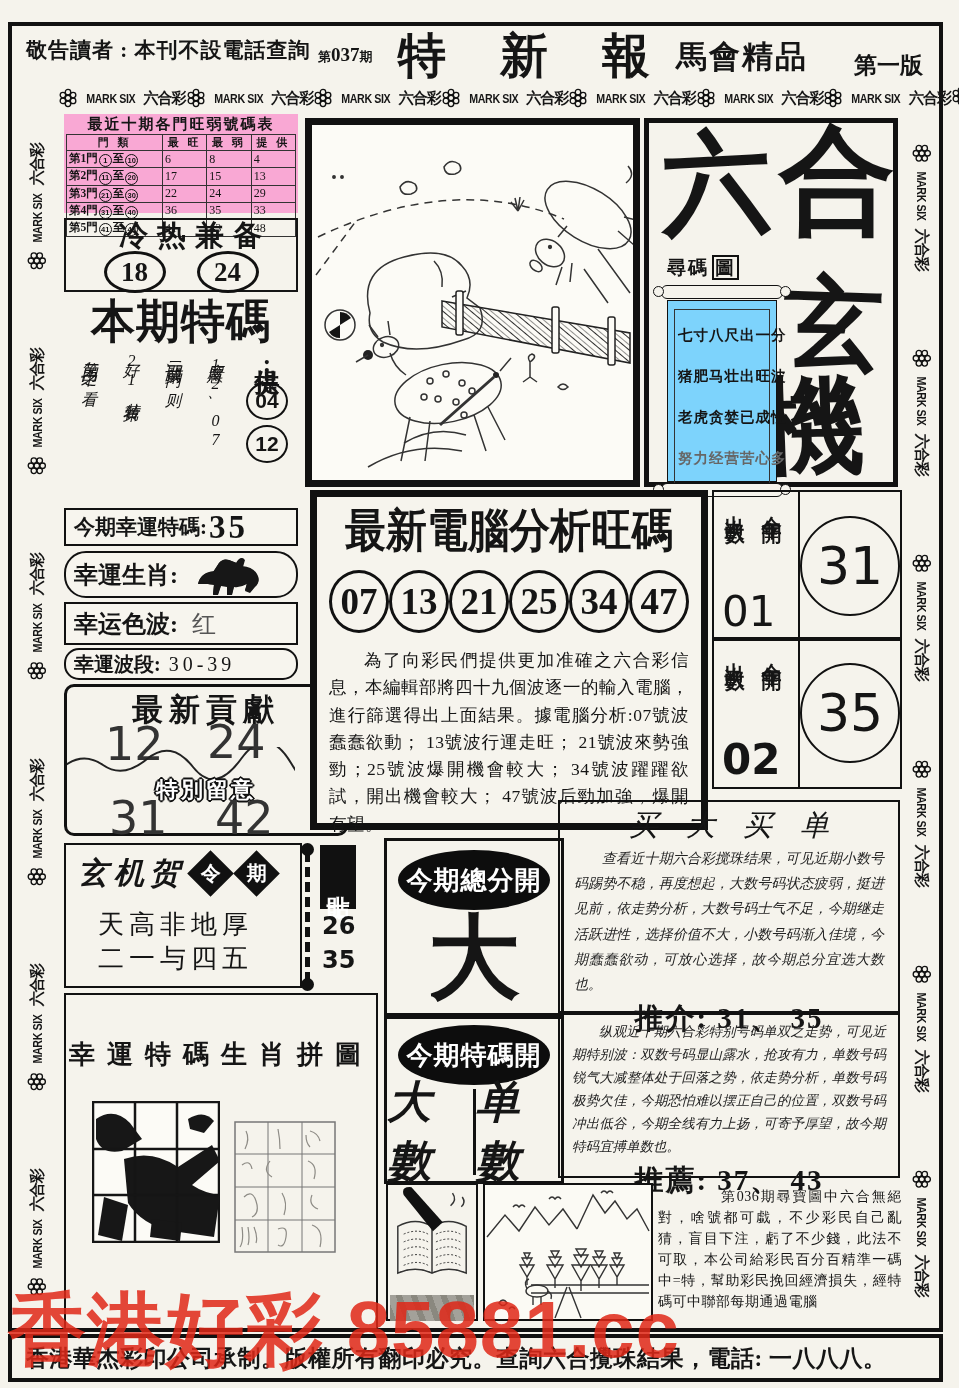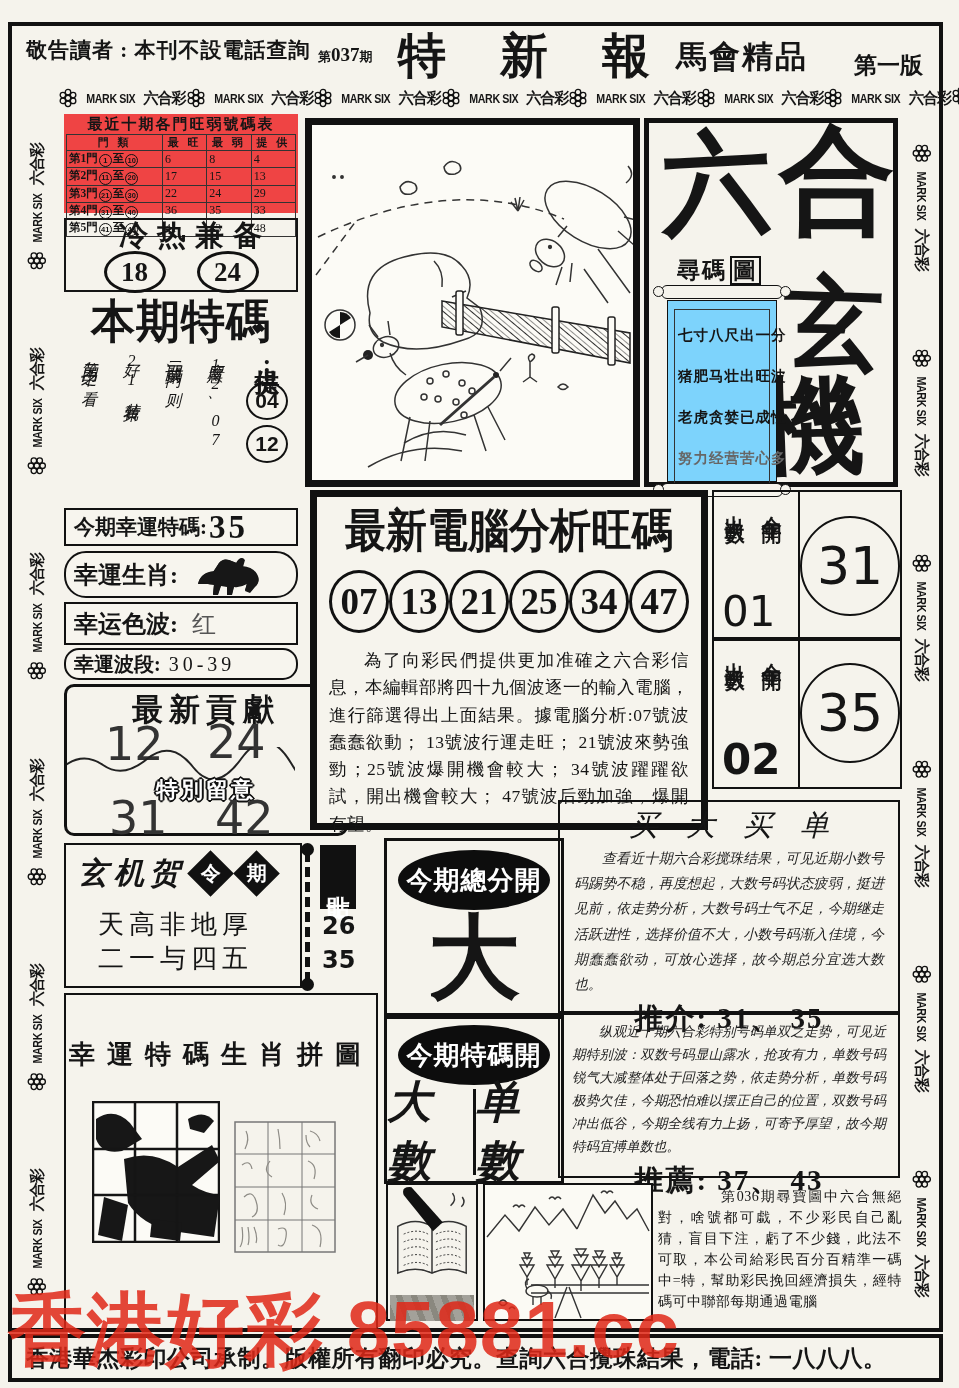--- a/index.html
+++ b/index.html
@@ -26,21 +26,21 @@
   #badge-row{left:58px;top:84px;width:848px;height:28px;display:flex;align-items:center;justify-content:space-between;}
   .badge{display:inline-flex;align-items:center;gap:3px;white-space:nowrap;}
   .b-en{font-family:"Liberation Sans","DejaVu Sans",sans-serif;font-weight:bold;font-size:13px;letter-spacing:-.5px;transform:scaleX(.82);}
   .b-cn{font-weight:900;font-size:15px;letter-spacing:-1px;}
   .strip{display:flex;flex-direction:column;justify-content:space-between;align-items:center;}
   #strip-left{left:14px;top:112px;width:46px;height:1216px;}
   #strip-right{left:899px;top:112px;width:46px;height:1216px;}
   .strip-item{height:190px;display:flex;align-items:center;justify-content:center;}
 
   
-  #hot-table{left:64px;top:114px;width:234px;height:99px;border-width:2px;padding:1px 2px;background:#ef4444;}
+  #hot-table{left:64px;top:114px;width:234px;height:99px;border-width:2px;padding:1px 2px;background:#f9a8d4;}
   #hot-table .tt{font-size:15px;font-weight:900;text-align:center;letter-spacing:2px;}
   #hot-table table{width:100%;border-collapse:collapse;font-size:11.5px;}
   #hot-table th{font-weight:600;letter-spacing:3px;font-size:11px;border:1px solid #333;padding:0;}
   #hot-table td{border:1px solid #333;padding:0 2px;height:13px;font-size:12px;}
   #hot-table td.gate{font-weight:bold;font-size:11.5px;white-space:nowrap;}
   .mini-circle{display:inline-flex;width:11px;height:11px;border:1px solid #111;border-radius:50%;
     font-size:7.5px;line-height:1;align-items:center;justify-content:center;margin:0 1px;vertical-align:-1px;
     font-family:"Liberation Sans","DejaVu Sans",sans-serif;font-weight:bold;}
 
   
@@ -97,21 +97,21 @@
   .tipnum{left:322px;font-size:24px;font-weight:bold;font-family:"DejaVu Sans",sans-serif;}
 
   
   #puzzle{left:64px;top:993px;width:314px;height:337px;border:2.5px solid #111;}
   #puzzle .tt{position:absolute;top:42px;width:100%;text-align:center;font-size:26px;font-weight:bold;letter-spacing:12px;}
 
   
   #scene{left:305px;top:118px;width:335px;height:369px;border:7px solid #111;background:#fcfbf6;}
   #mystic{left:644px;top:118px;width:254px;height:369px;border:5px solid #111;}
   .callig{position:absolute;font-weight:900;line-height:1;font-family:"Liberation Serif","DejaVu Serif",serif;}
-  #seal{position:absolute;left:28px;top:132px;font-size:23px;font-weight:900;letter-spacing:2px;text-align:right;}
+  #seal{position:absolute;left:18px;top:132px;font-size:19px;font-weight:900;letter-spacing:2px;text-align:right;}
   #seal .boxed{border:2px solid #111;padding:0 1px;margin-left:3px;}
   #scroll{position:absolute;left:6px;top:162px;width:134px;height:194px;}
   .rod{position:relative;height:12px;border:1.5px solid #111;border-radius:6px;background:#f5f3ec;margin:0 6px;}
   .rod:before,.rod:after{content:'';position:absolute;top:0px;width:9px;height:9px;border:1.5px solid #111;border-radius:50%;background:#f5f3ec;}
   .rod:before{left:-9px;} .rod:after{right:-9px;}
   #scroll-body{height:164px;border:1.5px solid #111;margin:1px 12px;background:#7dd3fc;padding:8px 6px;}
   #scroll-lines{border:1px solid #333;height:100%;padding:5px 3px;display:flex;flex-direction:column;justify-content:space-around;}
   .scroll-line{font-size:14.5px;font-weight:bold;white-space:nowrap;letter-spacing:1px;}
   .scroll-line.torn{color:#666;}
 

